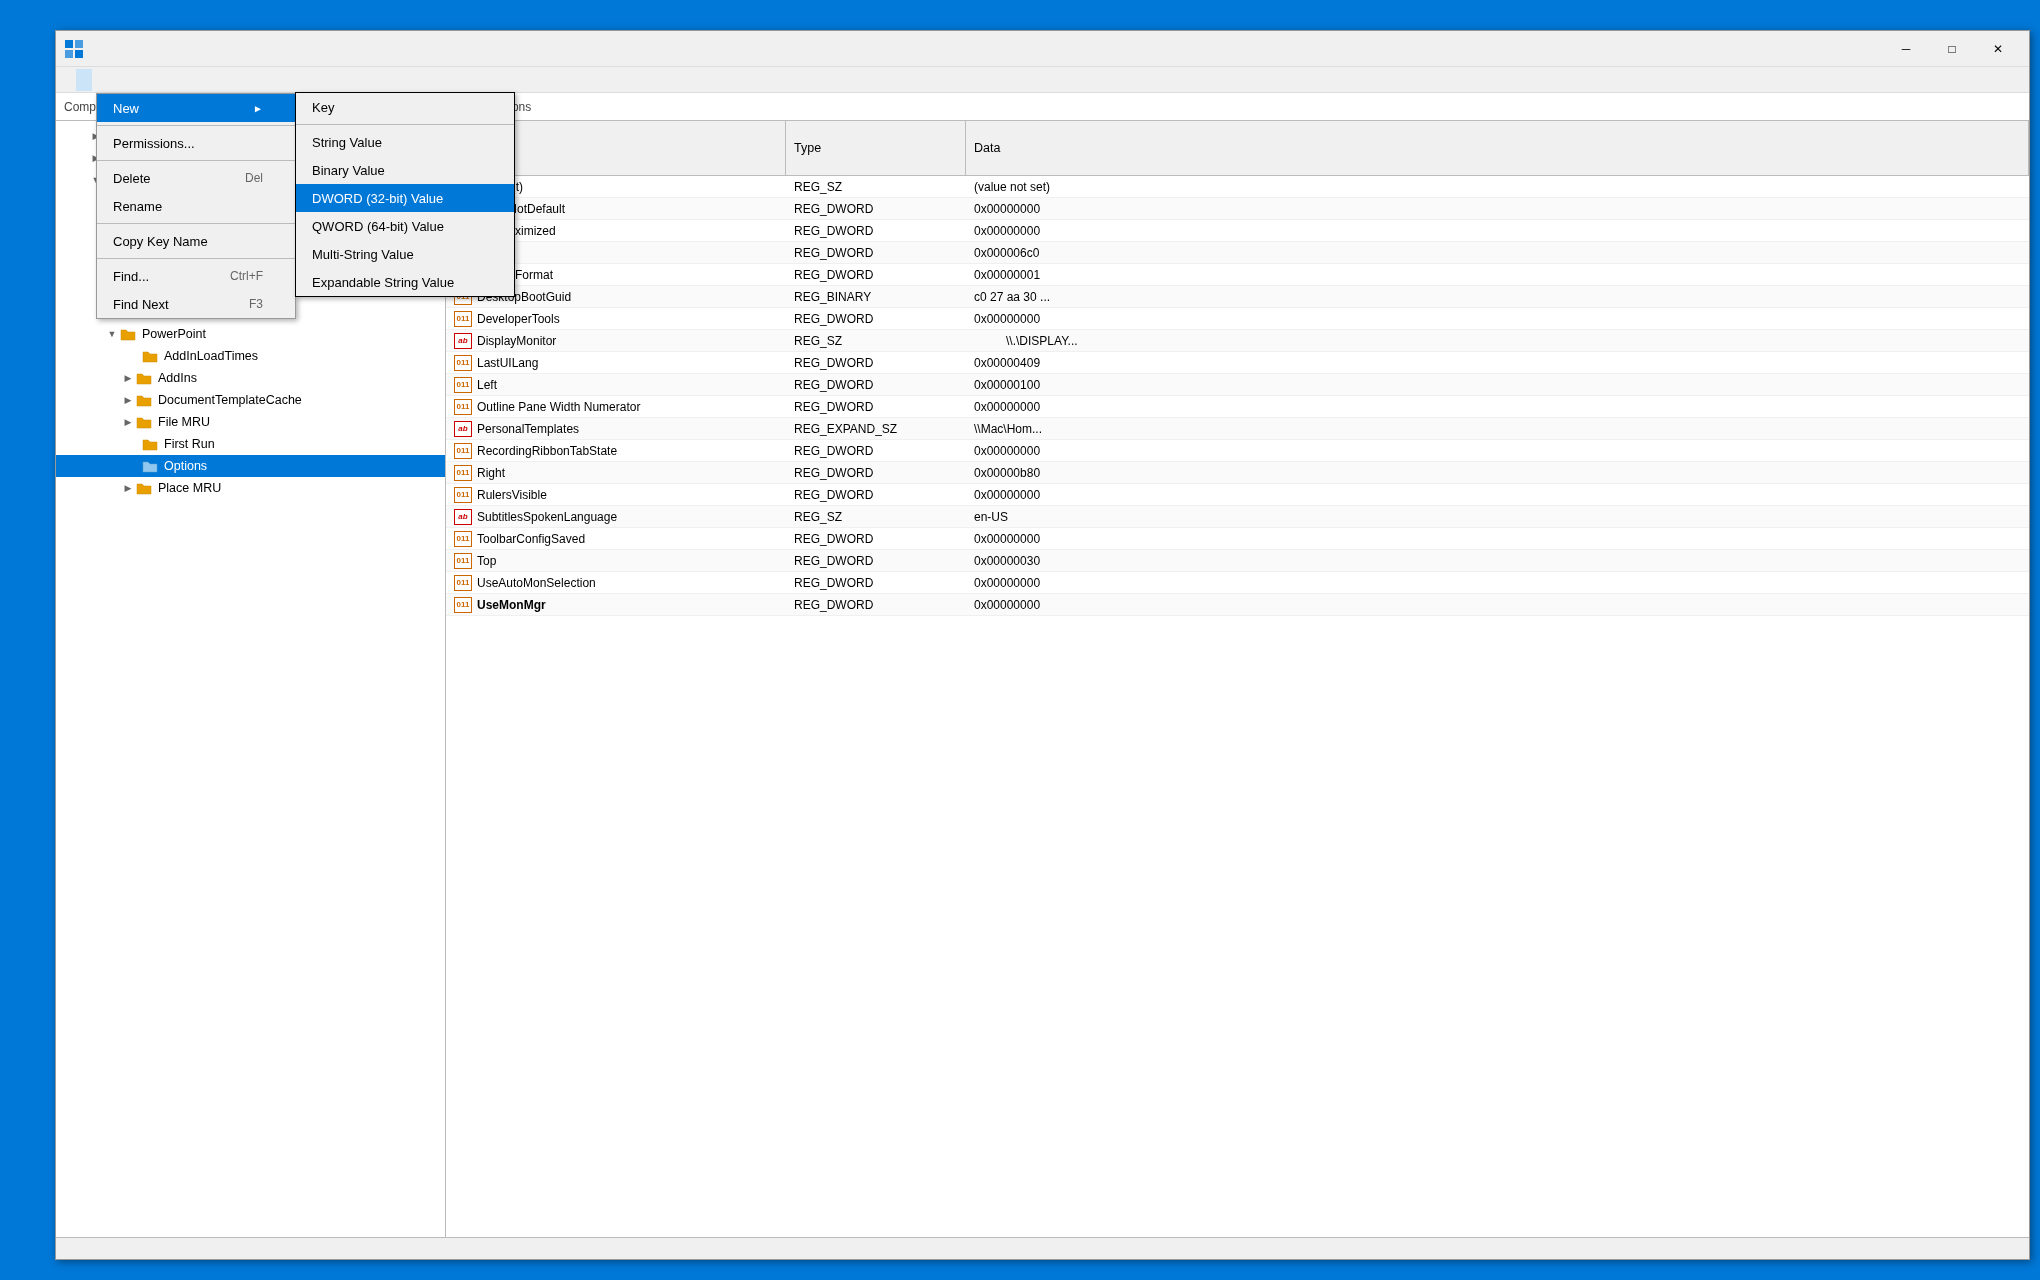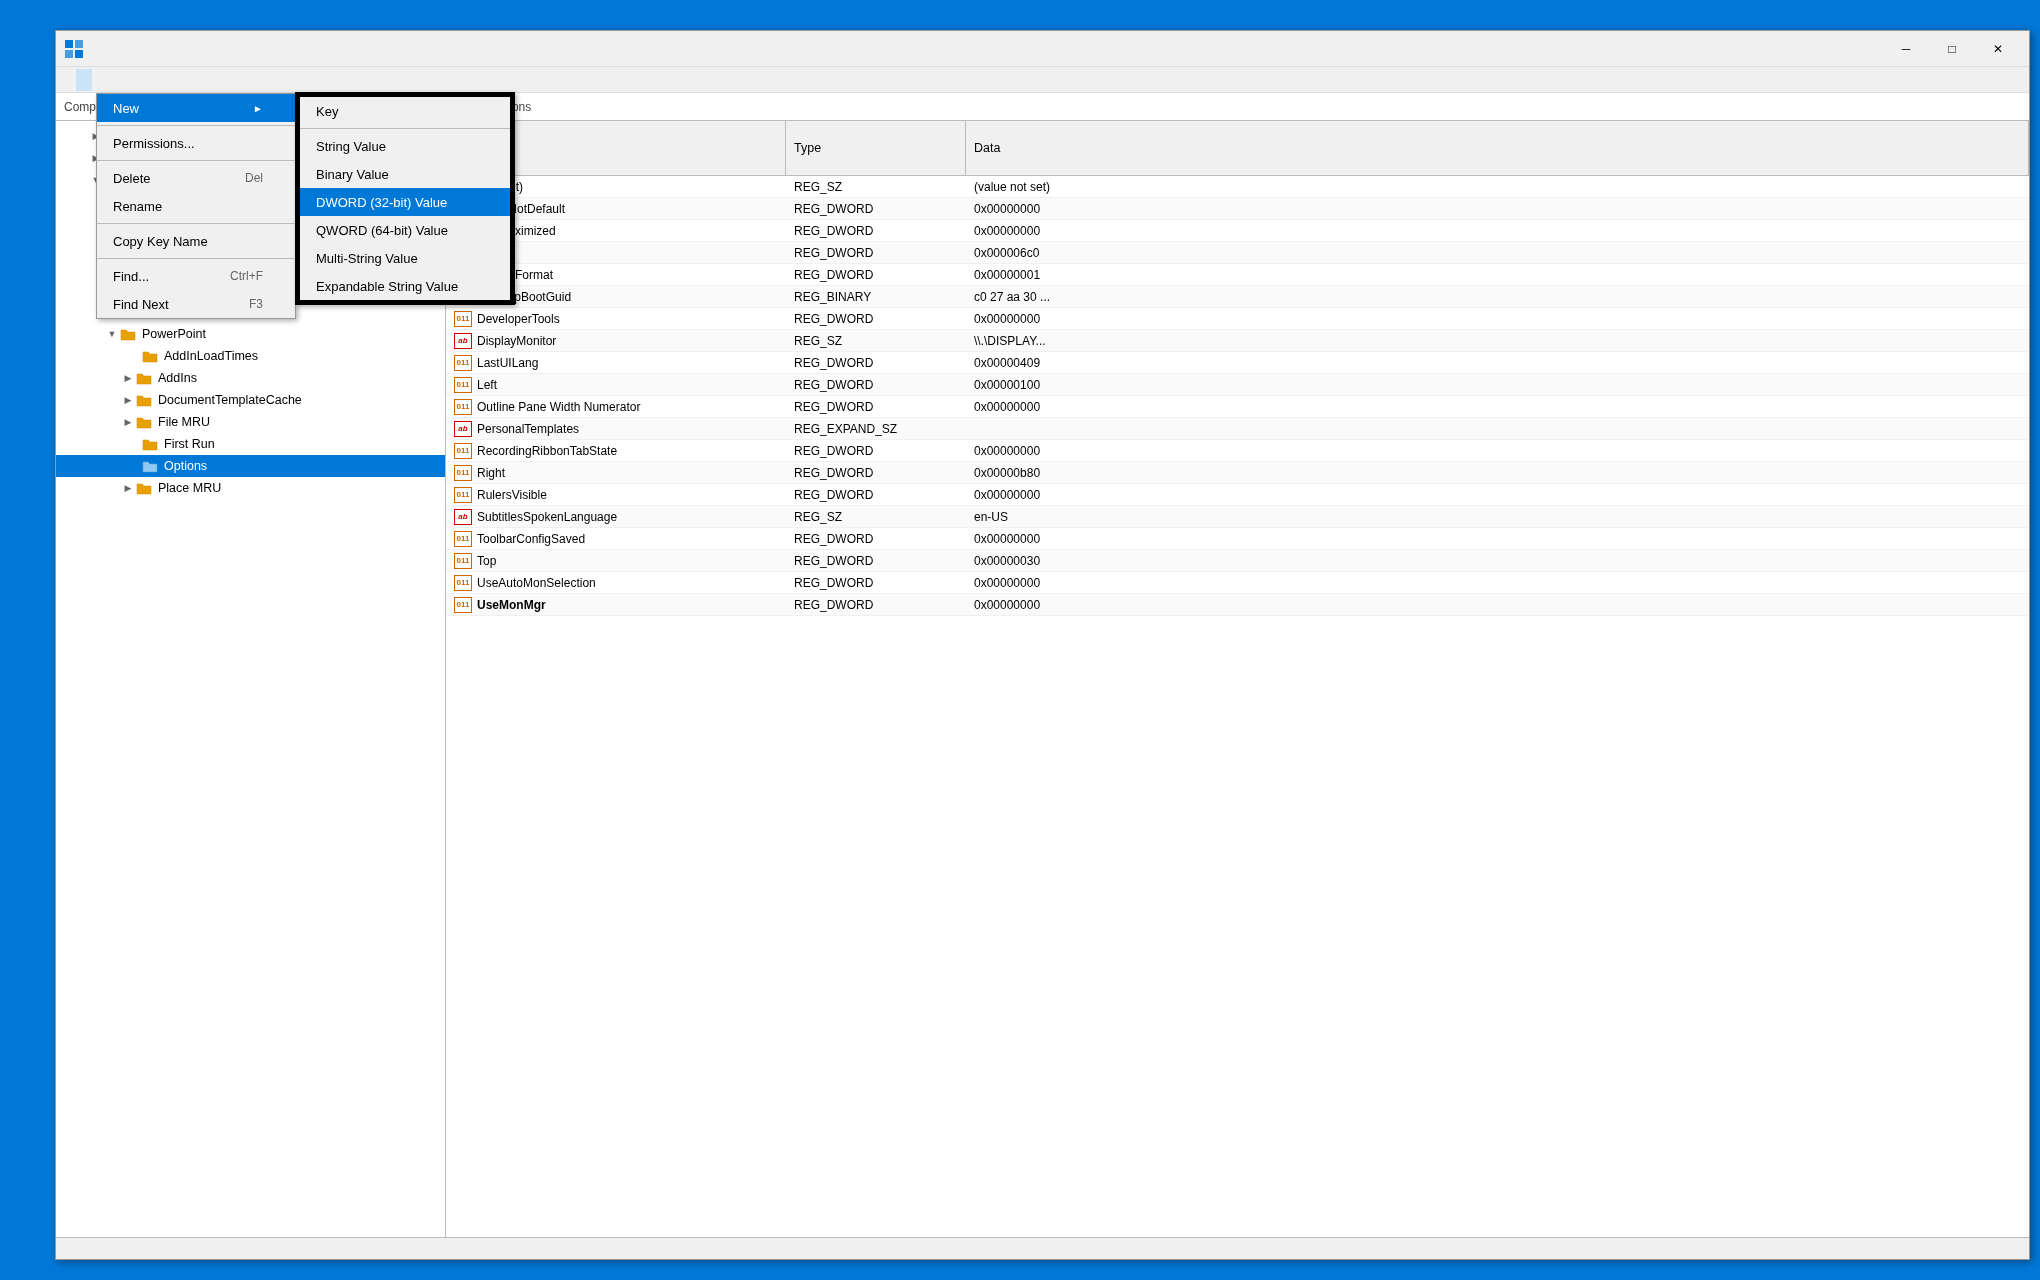--- a/index.html
+++ b/index.html
@@ -258,21 +258,21 @@
     
     .new-item-wrapper {
       position: relative;
     }
 
     .new-submenu {
       position: absolute;
       left: 100%;
       top: -2px;
       background: #f0f0f0;
-      border: 5px solid #000000;
+      border: 1px solid #000000;
       box-shadow: 2px 2px 5px rgba(0,0,0,0.3);
       min-width: 220px;
     }
 
     .new-submenu .dropdown-item.highlighted {
       background: #0078d7;
       color: #fff;
     }
 
     
@@ -660,21 +660,21 @@
     </div>
     <div class="details-cell" style="width:180px;">REG_DWORD</div>
     <div class="details-cell" style="flex:1;">0x00000000</div>
   </div>
           <div class="details-row">
     <div class="details-cell name-cell">
       <span style="display:inline-flex;align-items:center;justify-content:center;width:18px;height:16px;border:1.5px solid #cc0000;font-size:8px;font-weight:bold;color:#cc0000;margin-right:5px;background:#fff;font-style:italic;">ab</span>
       <span style="font-size:12px;">DisplayMonitor</span>
     </div>
     <div class="details-cell" style="width:180px;">REG_SZ</div>
-    <div class="details-cell" style="flex:1;">\\.\DISPLAY...</div>
+    <div class="details-cell" style="flex:1;margin-left:32px;">\\.\DISPLAY...</div>
   </div>
           <div class="details-row">
     <div class="details-cell name-cell">
       <span style="display:inline-flex;align-items:center;justify-content:center;width:18px;height:16px;border:1.5px solid #cc6600;font-size:8px;font-weight:bold;color:#cc6600;margin-right:5px;background:#fff;font-style:normal;">011</span>
       <span style="font-size:12px;">LastUILang</span>
     </div>
     <div class="details-cell" style="width:180px;">REG_DWORD</div>
     <div class="details-cell" style="flex:1;">0x00000409</div>
   </div>
           <div class="details-row">
@@ -692,20 +692,21 @@
     </div>
     <div class="details-cell" style="width:180px;">REG_DWORD</div>
     <div class="details-cell" style="flex:1;">0x00000000</div>
   </div>
           <div class="details-row">
     <div class="details-cell name-cell">
       <span style="display:inline-flex;align-items:center;justify-content:center;width:18px;height:16px;border:1.5px solid #cc0000;font-size:8px;font-weight:bold;color:#cc0000;margin-right:5px;background:#fff;font-style:italic;">ab</span>
       <span style="font-size:12px;">PersonalTemplates</span>
     </div>
     <div class="details-cell" style="width:180px;">REG_EXPAND_SZ</div>
+    <div class="details-cell" style="flex:1;">\\Mac\Hom...</div>
   </div>
           <div class="details-row">
     <div class="details-cell name-cell">
       <span style="display:inline-flex;align-items:center;justify-content:center;width:18px;height:16px;border:1.5px solid #cc6600;font-size:8px;font-weight:bold;color:#cc6600;margin-right:5px;background:#fff;font-style:normal;">011</span>
       <span style="font-size:12px;text-align:center;">RecordingRibbonTabState</span>
     </div>
     <div class="details-cell" style="width:180px;">REG_DWORD</div>
     <div class="details-cell" style="flex:1;">0x00000000</div>
   </div>
           <div class="details-row">

